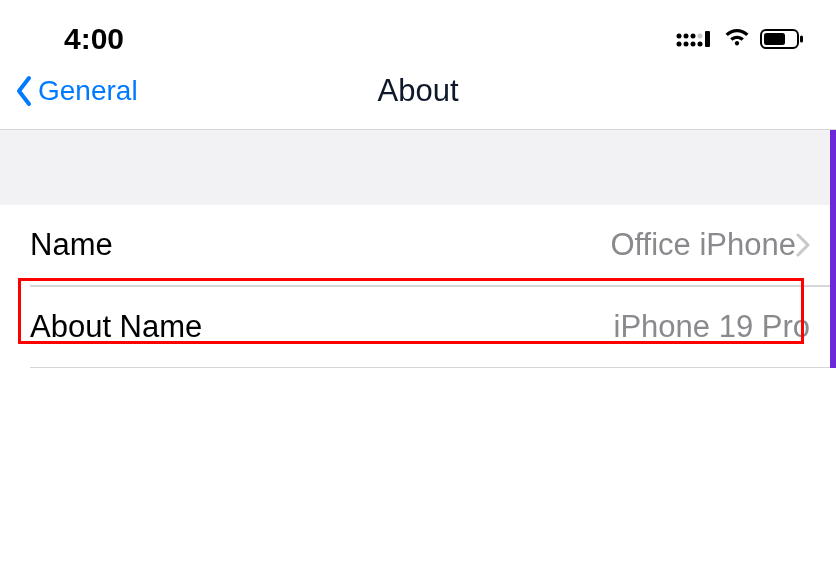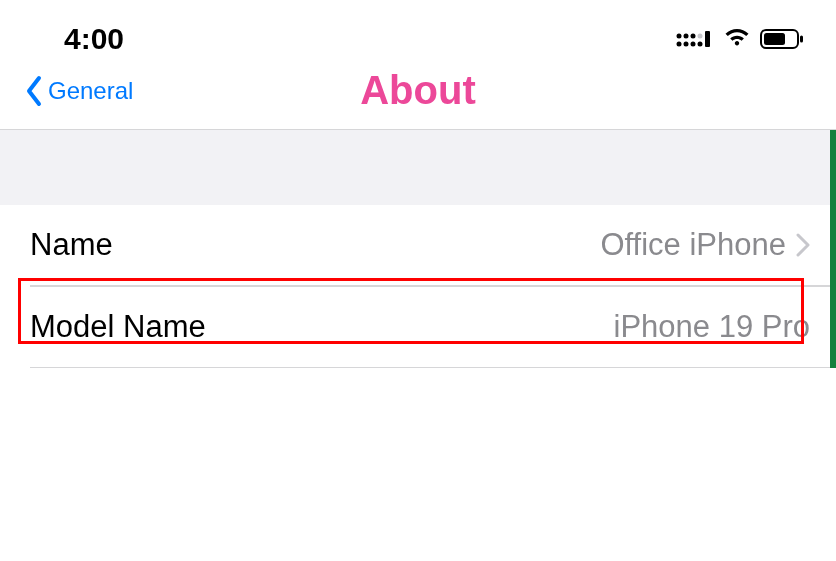--- a/index.html
+++ b/index.html
@@ -49,43 +49,43 @@
       display: flex;
       align-items: center;
       justify-content: center;
       height: 60px;
       padding: 0 20px 18px 20px;
       position: relative;
       border-bottom: 1px solid #d6d6d8;
     }
     .back-button {
       position: absolute;
-      left: 24px;
+      left: 14px;
       display: flex;
       align-items: center;
       color: #007aff;
-      font-size: 24px;
+      font-size: 28px;
       cursor: pointer;
     }
     .back-chevron {
       display: inline-flex;
       margin-right: 4px;
     }
     .back-chevron svg {
       width: 20px;
       height: 32px;
     }
     .page-title {
-      font-size: 40px;
-      font-weight: 700;
-      color: #ec4899;
+      font-size: 31px;
+      font-weight: 400;
+      color: #0f172a;
     }
     .content-area {
       background: #f2f2f5;
-      border-right: 6px solid #15803d;
+      border-right: 6px solid #6d28d9;
     }
     .group-spacer {
       height: 75px;
       background: #f2f2f5;
     }
     .list {
       background: #fff;
     }
     .row {
       display: flex;
@@ -94,21 +94,20 @@
       padding: 22px 20px 22px 30px;
       position: relative;
     }
     .row-label {
       font-size: 31px;
       color: #000;
     }
     .row-value-wrap {
       display: flex;
       align-items: center;
-      gap: 10px;
       text-align: right;
     }
     .row-value {
       font-size: 31px;
       color: #8a8a8e;
     }
     .disclosure {
       display: inline-flex;
       color: #c7c7cc;
     }
@@ -192,21 +191,21 @@
             <polyline points="2,2 12,12 2,22" fill="none" stroke="#c7c7cc" stroke-width="3" stroke-linecap="round" stroke-linejoin="round"></polyline>
           </svg>
         </span>
       </div>
     </div>
     <div class="separator"></div>
 
     <div class="separator"></div>
 
     <div class="row">
-      <div class="row-label">Model Name</div>
+      <div class="row-label">About Name</div>
       <div class="row-value-wrap">
         <div class="row-value">iPhone 19 Pro</div>
       </div>
     </div>
     <div class="separator"></div>
 
   </div>
 </div>
 
 <div class="highlight"></div>

